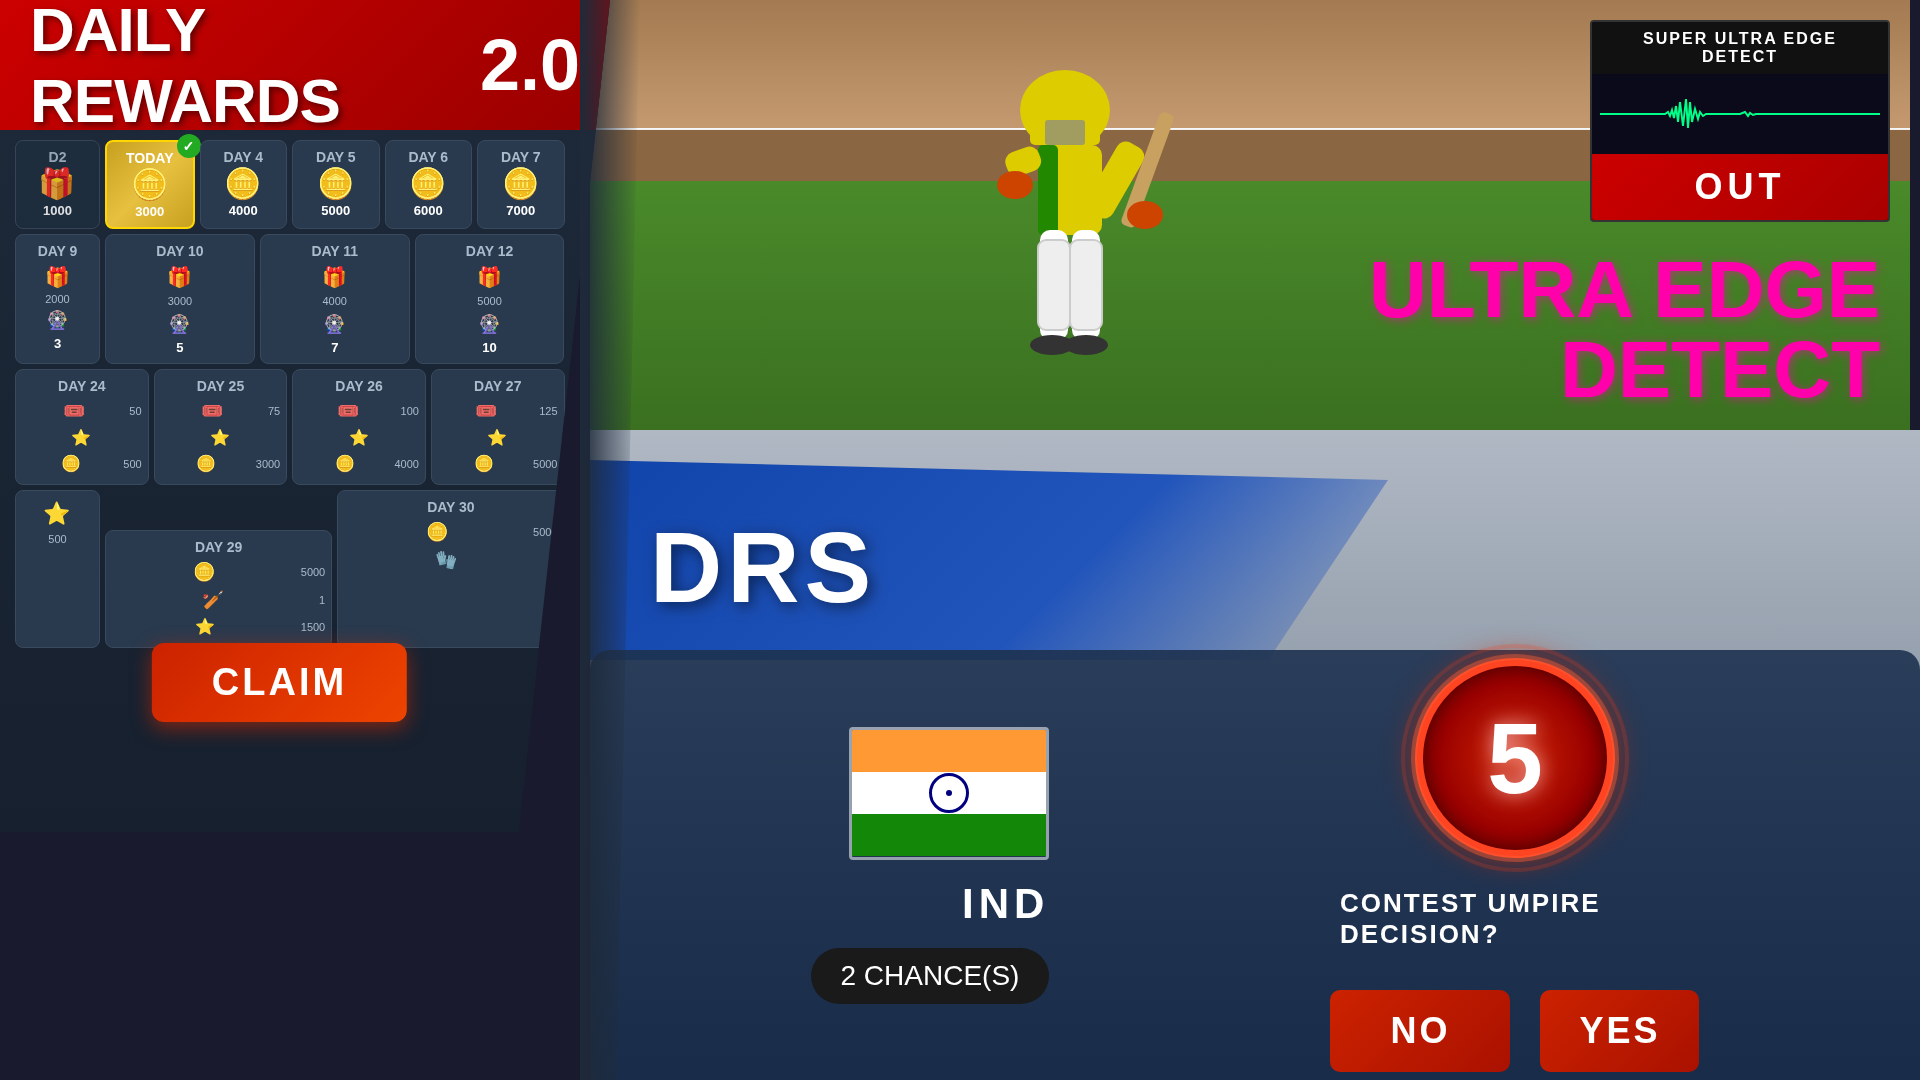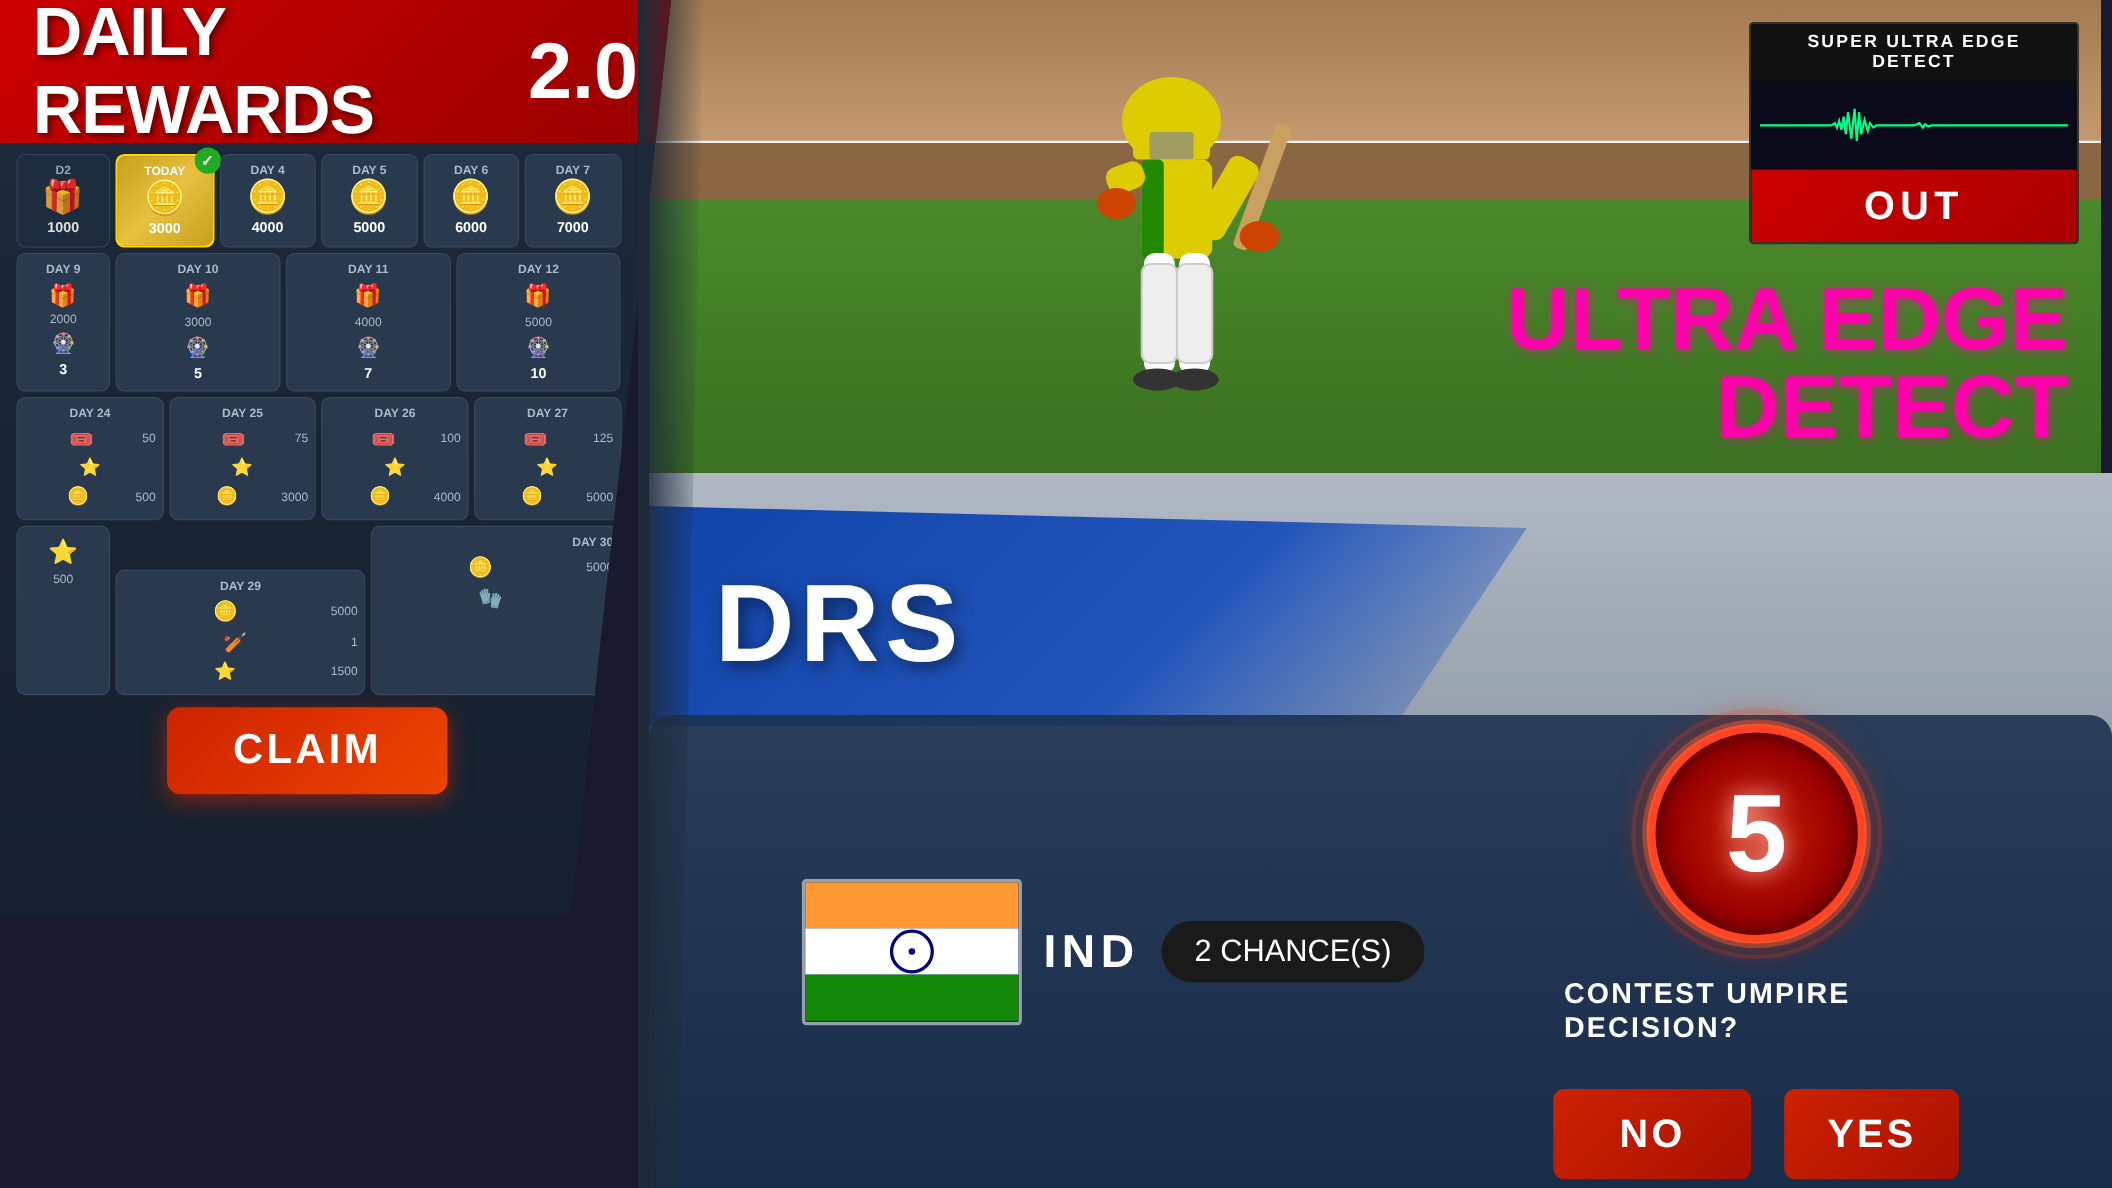--- a/index.html
+++ b/index.html
@@ -81,21 +81,21 @@
       background: linear-gradient(135deg, #c8a020 0%, #e8c040 50%, #c8a020 100%);
       border: 2px solid #ffd700;
     }
 
     .day-cell.completed {
       background: #1e2e3e;
       opacity: 0.85;
     }
 
     .day-label {
-      font-size: 11px;
+      font-size: 14px;
       font-weight: 700;
       color: #aabbcc;
       text-transform: uppercase;
       margin-bottom: 4px;
     }
 
     .day-cell.today .day-label {
       color: #fff;
     }
 
@@ -282,22 +282,22 @@
       background: linear-gradient(180deg, rgba(30,50,80,0.9) 0%, rgba(20,40,70,0.95) 100%);
       border-radius: 20px 20px 0 0;
       display: flex;
       align-items: center;
       justify-content: space-around;
       padding: 40px 80px;
     }
 
     .flag-section {
       display: flex;
-      flex-direction: row;
-      align-items: center;
+      flex-direction: column;
+      align-items: flex-end;
       gap: 20px;
     }
 
     .india-flag {
       width: 200px;
       height: 133px;
       border: 3px solid #ffffff88;
       border-radius: 4px;
       overflow: hidden;
       display: flex;
@@ -680,21 +680,21 @@
         <div class="reward-row">
           <span class="reward-icon" style="font-size:18px;">🏏</span>
           <span class="reward-sub">1</span>
         </div>
         <div class="reward-row">
           <span class="reward-icon" style="font-size:16px;color:#ffd700;">⭐</span>
           <span class="reward-sub">1500</span>
         </div>
       </div>
 
-      <div class="day-cell" style="flex:2;text-align:right;">
+      <div class="day-cell" style="flex:2;">
         <div class="day-label">DAY 30</div>
         <div class="reward-row">
           <span class="reward-icon gift-icon" style="font-size:18px;">🪙</span>
           <span class="reward-sub">5000</span>
         </div>
         <div class="reward-row">
           <span class="reward-icon" style="font-size:18px;">🧤</span>
           <span class="reward-sub">1</span>
         </div>
       </div>

